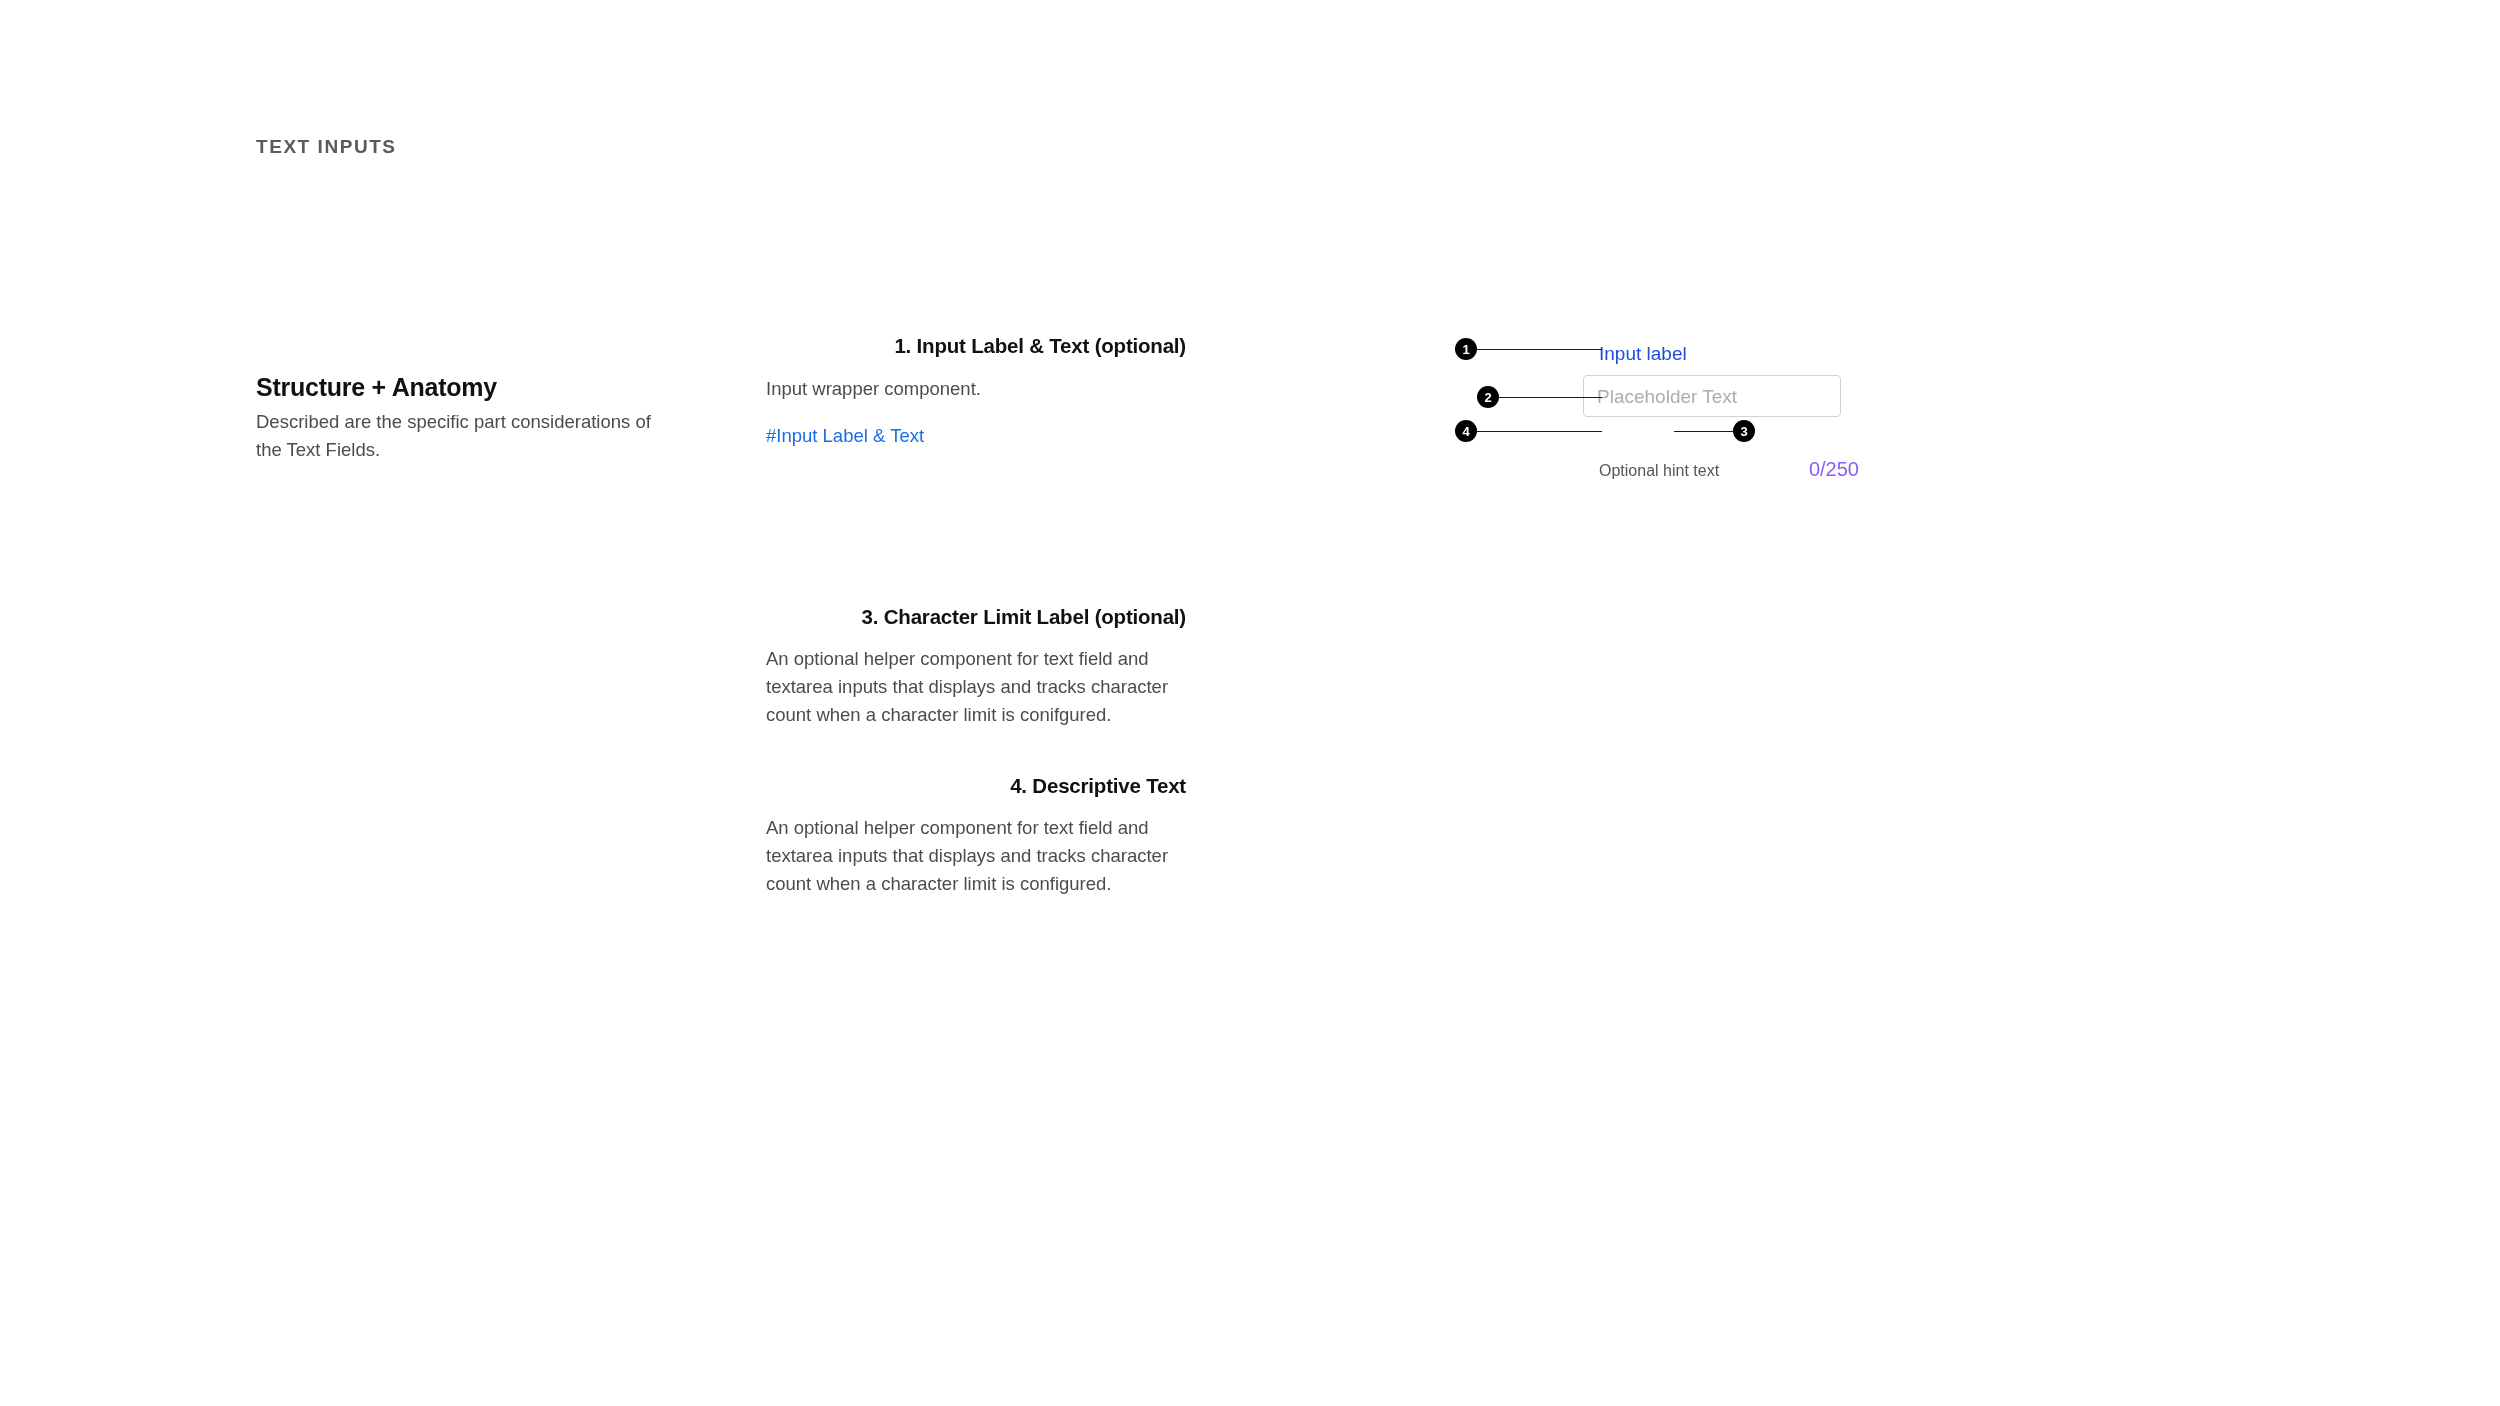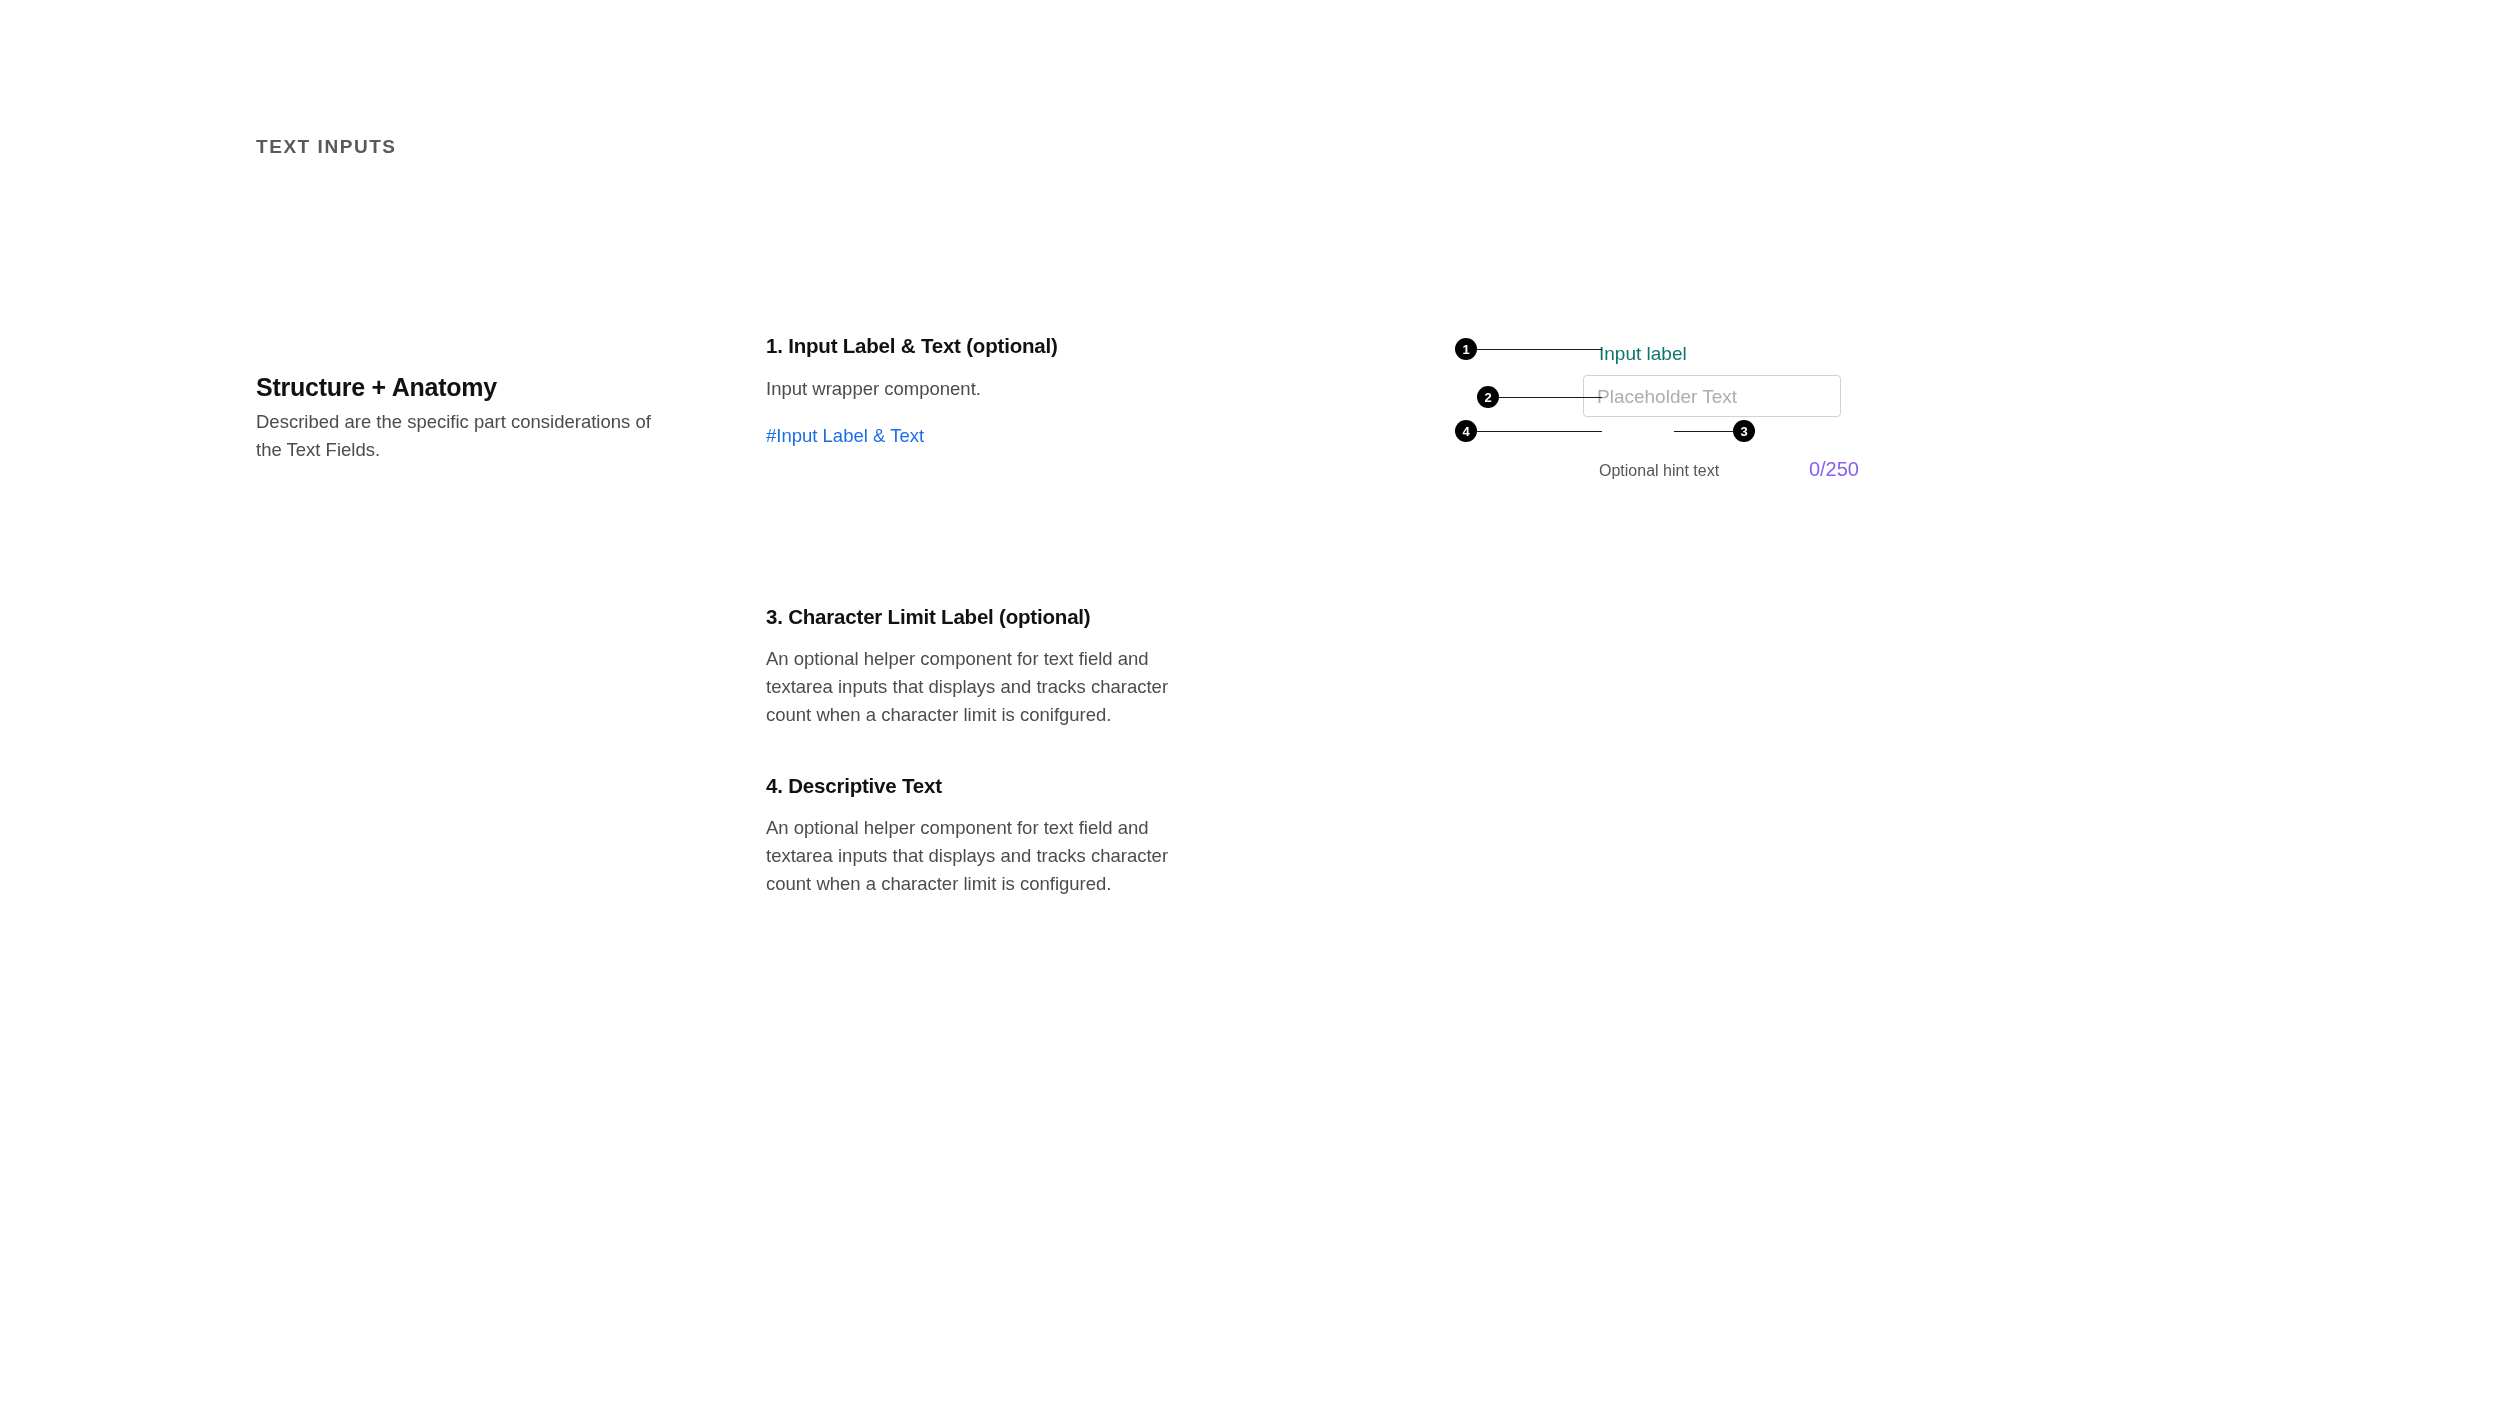--- a/index.html
+++ b/index.html
@@ -82,20 +82,21 @@
 
   .item {
     margin-bottom: 0;
   }
   .item-title {
     font-size: 20.5px;
     font-weight: 700;
     color: #111111;
     letter-spacing: -0.2px;
     line-height: 1.25;
+    text-align: right;
   }
   .item-body {
     margin-top: 16px;
     font-size: 18.5px;
     line-height: 1.52;
     color: #4c4c4c;
   }
   .item-link {
     display: inline-block;
     margin-top: 20px;
@@ -115,21 +116,21 @@
     position: relative;
     width: 520px;
     height: 180px;
   }
 
   .input-label {
     position: absolute;
     left: 144px;
     top: 18px;
     font-size: 19px;
-    color: #0f766e;
+    color: #1d4ed8;
     font-weight: 400;
     line-height: 1;
   }
 
   .input-box {
     position: absolute;
     left: 128px;
     top: 49px;
     width: 258px;
     height: 42px;

